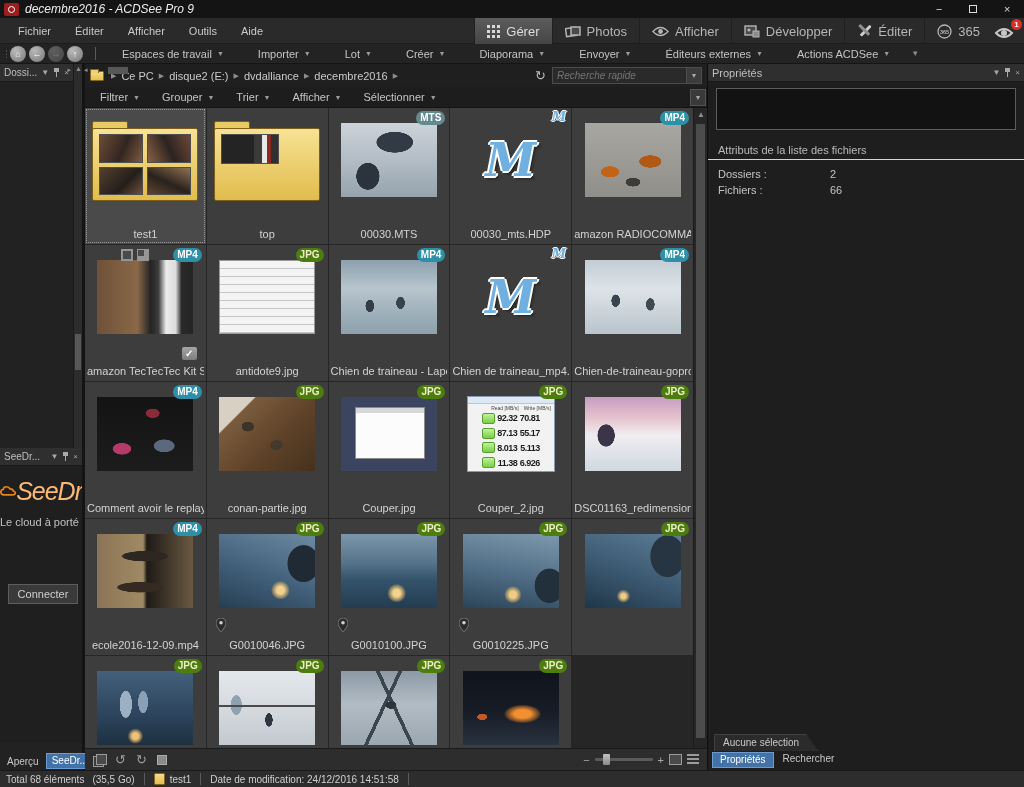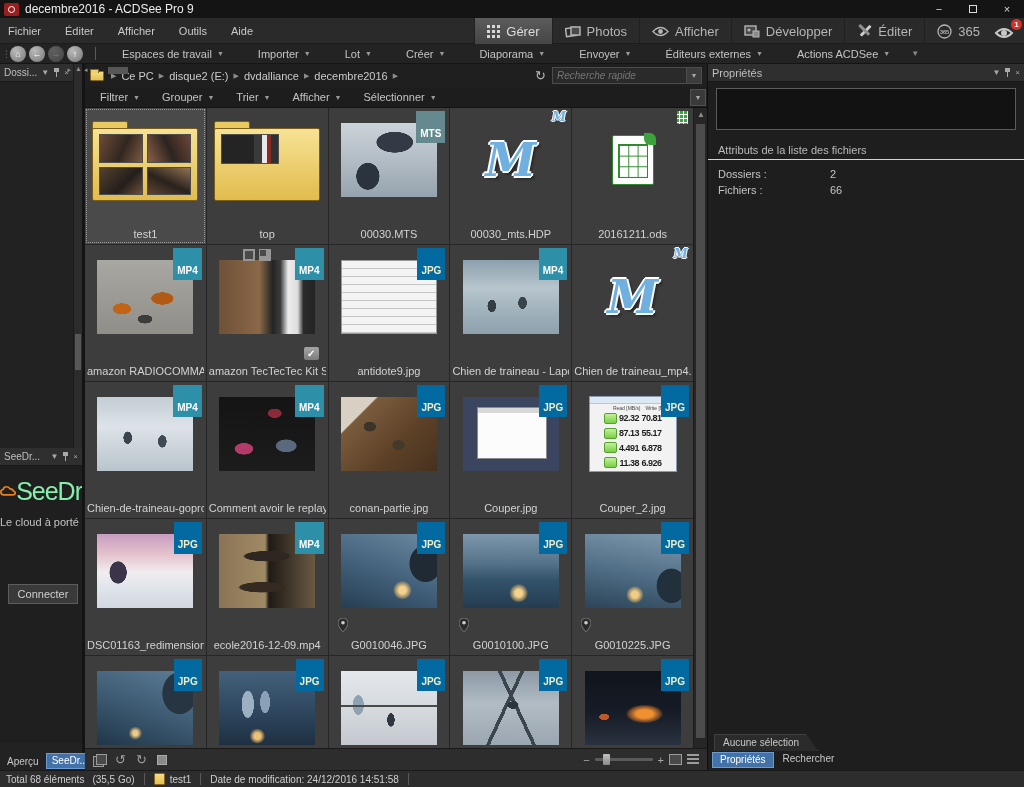--- a/index.html
+++ b/index.html
@@ -1,31 +1,31 @@
 <!DOCTYPE html>
 <html><head>
 <meta charset="utf-8">
 <style>
   * { margin:0; padding:0; box-sizing:border-box; }
   html,body { width:1024px; height:787px; overflow:hidden; }
   body { font-family:"Liberation Sans",sans-serif; background:#1e1e1e; color:#ccc; font-size:11px; }
   .app { width:1024px; height:787px; display:flex; flex-direction:column; }
 
   
-  .titlebar { height:18px; background:#141414; display:flex; align-items:center; padding-left:4px; flex:none; }
+  .titlebar { height:18px; background:#141414; display:flex; align-items:center; padding-left:4px; flex:none;font-style:italic; }
   .appicon { width:15px; height:13px; background:#9b1d1d; border-radius:2px; margin-right:6px; display:flex; align-items:center; justify-content:center; }
   .appicon i { width:7px; height:7px; border:1.5px solid #fff; border-radius:50%; display:block; }
   .wtitle { font-size:12px; color:#ececec; }
   .wincontrols { margin-left:auto; display:flex; height:100%; }
   .winbtn { width:34px; display:flex; align-items:center; justify-content:center; color:#dcdcdc; font-size:11px; }
   .winbtn .sq { width:8px; height:8px; border:1px solid #dcdcdc; display:block; }
 
   
   .menurow { height:26px; background:#2a2a2a; display:flex; align-items:center; position:relative; flex:none; border-bottom:1px solid #1b1b1b; }
-  .menus { display:flex; gap:24px; padding-left:8px; color:#c9c9c9; }
+  .menus { display:flex; gap:24px; padding-left:18px; color:#c9c9c9; }
   .menus span { cursor:default; }
   .modetabs { position:absolute; right:32px; top:0; height:26px; display:flex; }
   .modetab { display:flex; align-items:center; gap:6px; padding:0 12px; font-size:13px; color:#b5b5b5; border-left:1px solid #202020; }
   .modetab.active { background:linear-gradient(#5c5c5c,#454545); color:#dcdcdc; }
   .mticon { display:flex; align-items:center; }
   .notifwrap { position:absolute; right:2px; top:1px; width:30px; height:24px; }
   .notifbadge { position:absolute; right:0; top:0; min-width:11px; height:11px; background:#d93025; border-radius:50%; color:#fff; font-size:8px; line-height:11px; text-align:center; font-weight:bold; }
 
   
   .toolrow { height:20px; background:#232323; display:flex; align-items:center; padding-left:2px; flex:none; border-bottom:1px solid #151515; }
@@ -58,21 +58,21 @@
   .tree-vscroll { position:absolute; right:0; top:0; bottom:0; width:9px; background:#2c2c2c; border-left:1px solid #1b1b1b; }
   .tv-up { position:absolute; top:1px; left:1px; color:#8f8f8f; font-size:7px; }
   .tv-thumb { position:absolute; top:270px; left:1px; width:6px; height:36px; background:#575757; }
   .tree-hscroll { height:11px; background:#2c2c2c; border-top:1px solid #1b1b1b; position:relative; flex:none; }
   .th-l { position:absolute; left:2px; top:1px; color:#8f8f8f; font-size:7px; }
   .th-r { position:absolute; right:11px; top:1px; color:#8f8f8f; font-size:7px; }
   .th-thumb { position:absolute; left:26px; top:2px; width:20px; height:7px; background:#575757; }
 
   .seedrive { flex:1; display:flex; flex-direction:column; background:#1f1f1f; overflow:hidden; }
   .sd-logo { display:flex; align-items:center; margin:10px 0 0 0; }
-  .sd-word { font-size:25px; color:#86efac; white-space:nowrap; letter-spacing:-1px; }
+  .sd-word { font-size:25px; color:#fdba74; white-space:nowrap; letter-spacing:-1px;font-style:italic; }
   .sd-tag { margin:10px 0 0 0; color:#c2c2c2; font-size:11px; white-space:nowrap; }
   .sd-btn { margin:56px auto 0 8px; width:70px; height:20px; background:#3a3a3a; border:1px solid #5d5d5d; color:#cfcfcf; display:flex; align-items:center; justify-content:center; }
   .side-tabs { height:18px; display:flex; align-items:flex-end; gap:2px; padding:0 0 1px 2px; background:#222; flex:none;margin-top:9px; }
   .stab { font-size:10px; padding:1px 5px 2px; color:#c8c8c8; }
   .stab.active { background:#4272a8; color:#fff; border:1px solid #6d9bd1; }
 
   
   .center { flex:1; display:flex; flex-direction:column; min-width:0; background:#303030; }
   .pathbar { height:23px; background:#1f1f1f; display:flex; align-items:center; padding:0 5px; flex:none; }
   .smallfolder { width:14px; height:10px; position:relative; margin-right:4px; flex:none; }
@@ -85,24 +85,24 @@
 
   .filterbar { height:21px; background:#1d1d1d; border-bottom:1px solid #131313; display:flex; align-items:center; padding-left:4px; flex:none; }
   .fitem { display:flex; align-items:center; gap:5px; padding:0 11px; color:#c4c4c4; }
   .fb-sp { flex:1; }
   .fb-btn { width:16px; height:17px; background:#3a3a3a; border:1px solid #525252; color:#a8a8a8; font-size:7px; display:flex; align-items:center; justify-content:center; margin-right:1px; }
 
   .gridwrap { flex:1; display:flex; min-height:0; }
   .grid { flex:1; display:grid; grid-template-columns:repeat(5,1fr); grid-auto-rows:136px; gap:1px; background:#262626; overflow:hidden; }
   .cell { background:#3d3d3d; position:relative; display:flex; flex-direction:column; align-items:center; }
   .cell.selected { background:#4a4a4a; outline:1px dotted #9c9c9c; outline-offset:-2px; }
-  .badge { position:absolute; top:3px; right:4px; font-size:10px; font-weight:bold; padding:16px 4px; height:14px; line-height:14px; border-radius:0; color:#fff; z-index:3; }
+  .badge { position:absolute; top:3px; right:4px; font-size:10px; font-weight:bold; padding:0 4px; height:14px; line-height:14px; border-radius:7px; color:#fff; z-index:3; }
   .b-MP4 { background:#2e8fa8; }
   .b-MTS { background:#64898e; }
-  .b-JPG { background:#0369a1; color:#eeeec8; }
+  .b-JPG { background:#4d7c0f; color:#eeeec8; }
   .corner-m { position:absolute; top:1px; right:5px; z-index:3; font-family:"DejaVu Serif",serif; font-style:italic; font-weight:bold; font-size:13px; color:#6fb0e0; text-shadow:-1px 0 0 #fff,1px 0 0 #fff,0 -1px 0 #fff,0 1px 0 #fff; }
   .corner-ods { position:absolute; top:3px; right:5px; z-index:3; width:11px; height:13px; background:#3da23d; border-radius:1px;
      background-image:linear-gradient(#fff 1px,transparent 1px),linear-gradient(90deg,#fff 1px,transparent 1px); background-size:100% 4px,4px 100%; background-position:0 3px,2px 0; }
   .topicons { position:absolute; top:4px; left:36px; display:flex; gap:4px; z-index:3; }
   .ti-sq { width:12px; height:12px; border:2px solid #969696; background:#4a4a4a; display:block; }
   .ti-pen { width:12px; height:12px; display:block; position:relative; background:#969696; }
   .ti-pen::after { content:""; position:absolute; left:1px; top:1px; right:5px; bottom:5px; background:#4a4a4a; }
   .thumb { margin-top:15px; width:96px; height:74px; flex:none; }
   .clabel { position:absolute; bottom:4px; left:2px; right:2px; text-align:center; font-size:11px; color:#d2d2d2; white-space:nowrap; overflow:hidden; }
   .pin { position:absolute; left:9px; bottom:21px; z-index:3; }
@@ -545,29 +545,20 @@
               <div class="clabel">00030.MTS</div>
             </div>
             <div class="cell">
               <span class="corner-m">M</span>
               <div class="t-hdp">
                 <span class="m-script">M</span>
               </div>
               <div class="clabel">00030_mts.HDP</div>
             </div>
             <div class="cell">
-              <span class="corner-ods"></span>
-              <div class="t-odswrap">
-                <div class="t-ods">
-                  <div class="ods-grid"></div>
-                </div>
-              </div>
-              <div class="clabel">20161211.ods</div>
-            </div>
-            <div class="cell">
               <span class="badge b-MP4">MP4</span>
               <div class="thumb t-toys"></div>
               <div class="clabel">amazon RADIOCOMMANDÉ...</div>
             </div>
             <div class="cell">
               <span class="badge b-MP4">MP4</span>
               <span class="topicons">
                 <span class="ti-sq"></span>
                 <span class="ti-pen"></span>
               </span>
@@ -625,22 +616,22 @@
                   <span class="dm-val">92.32</span>
                   <span class="dm-val">70.81</span>
                 </div>
                 <div class="dm-row">
                   <span class="dm-btn"></span>
                   <span class="dm-val">87.13</span>
                   <span class="dm-val">55.17</span>
                 </div>
                 <div class="dm-row">
                   <span class="dm-btn"></span>
-                  <span class="dm-val">4.491</span>
-                  <span class="dm-val">6.878</span>
+                  <span class="dm-val">8.013</span>
+                  <span class="dm-val">5.113</span>
                 </div>
                 <div class="dm-row">
                   <span class="dm-btn"></span>
                   <span class="dm-val">11.38</span>
                   <span class="dm-val">6.926</span>
                 </div>
               </div>
               <div class="clabel">Couper_2.jpg</div>
             </div>
             <div class="cell">

